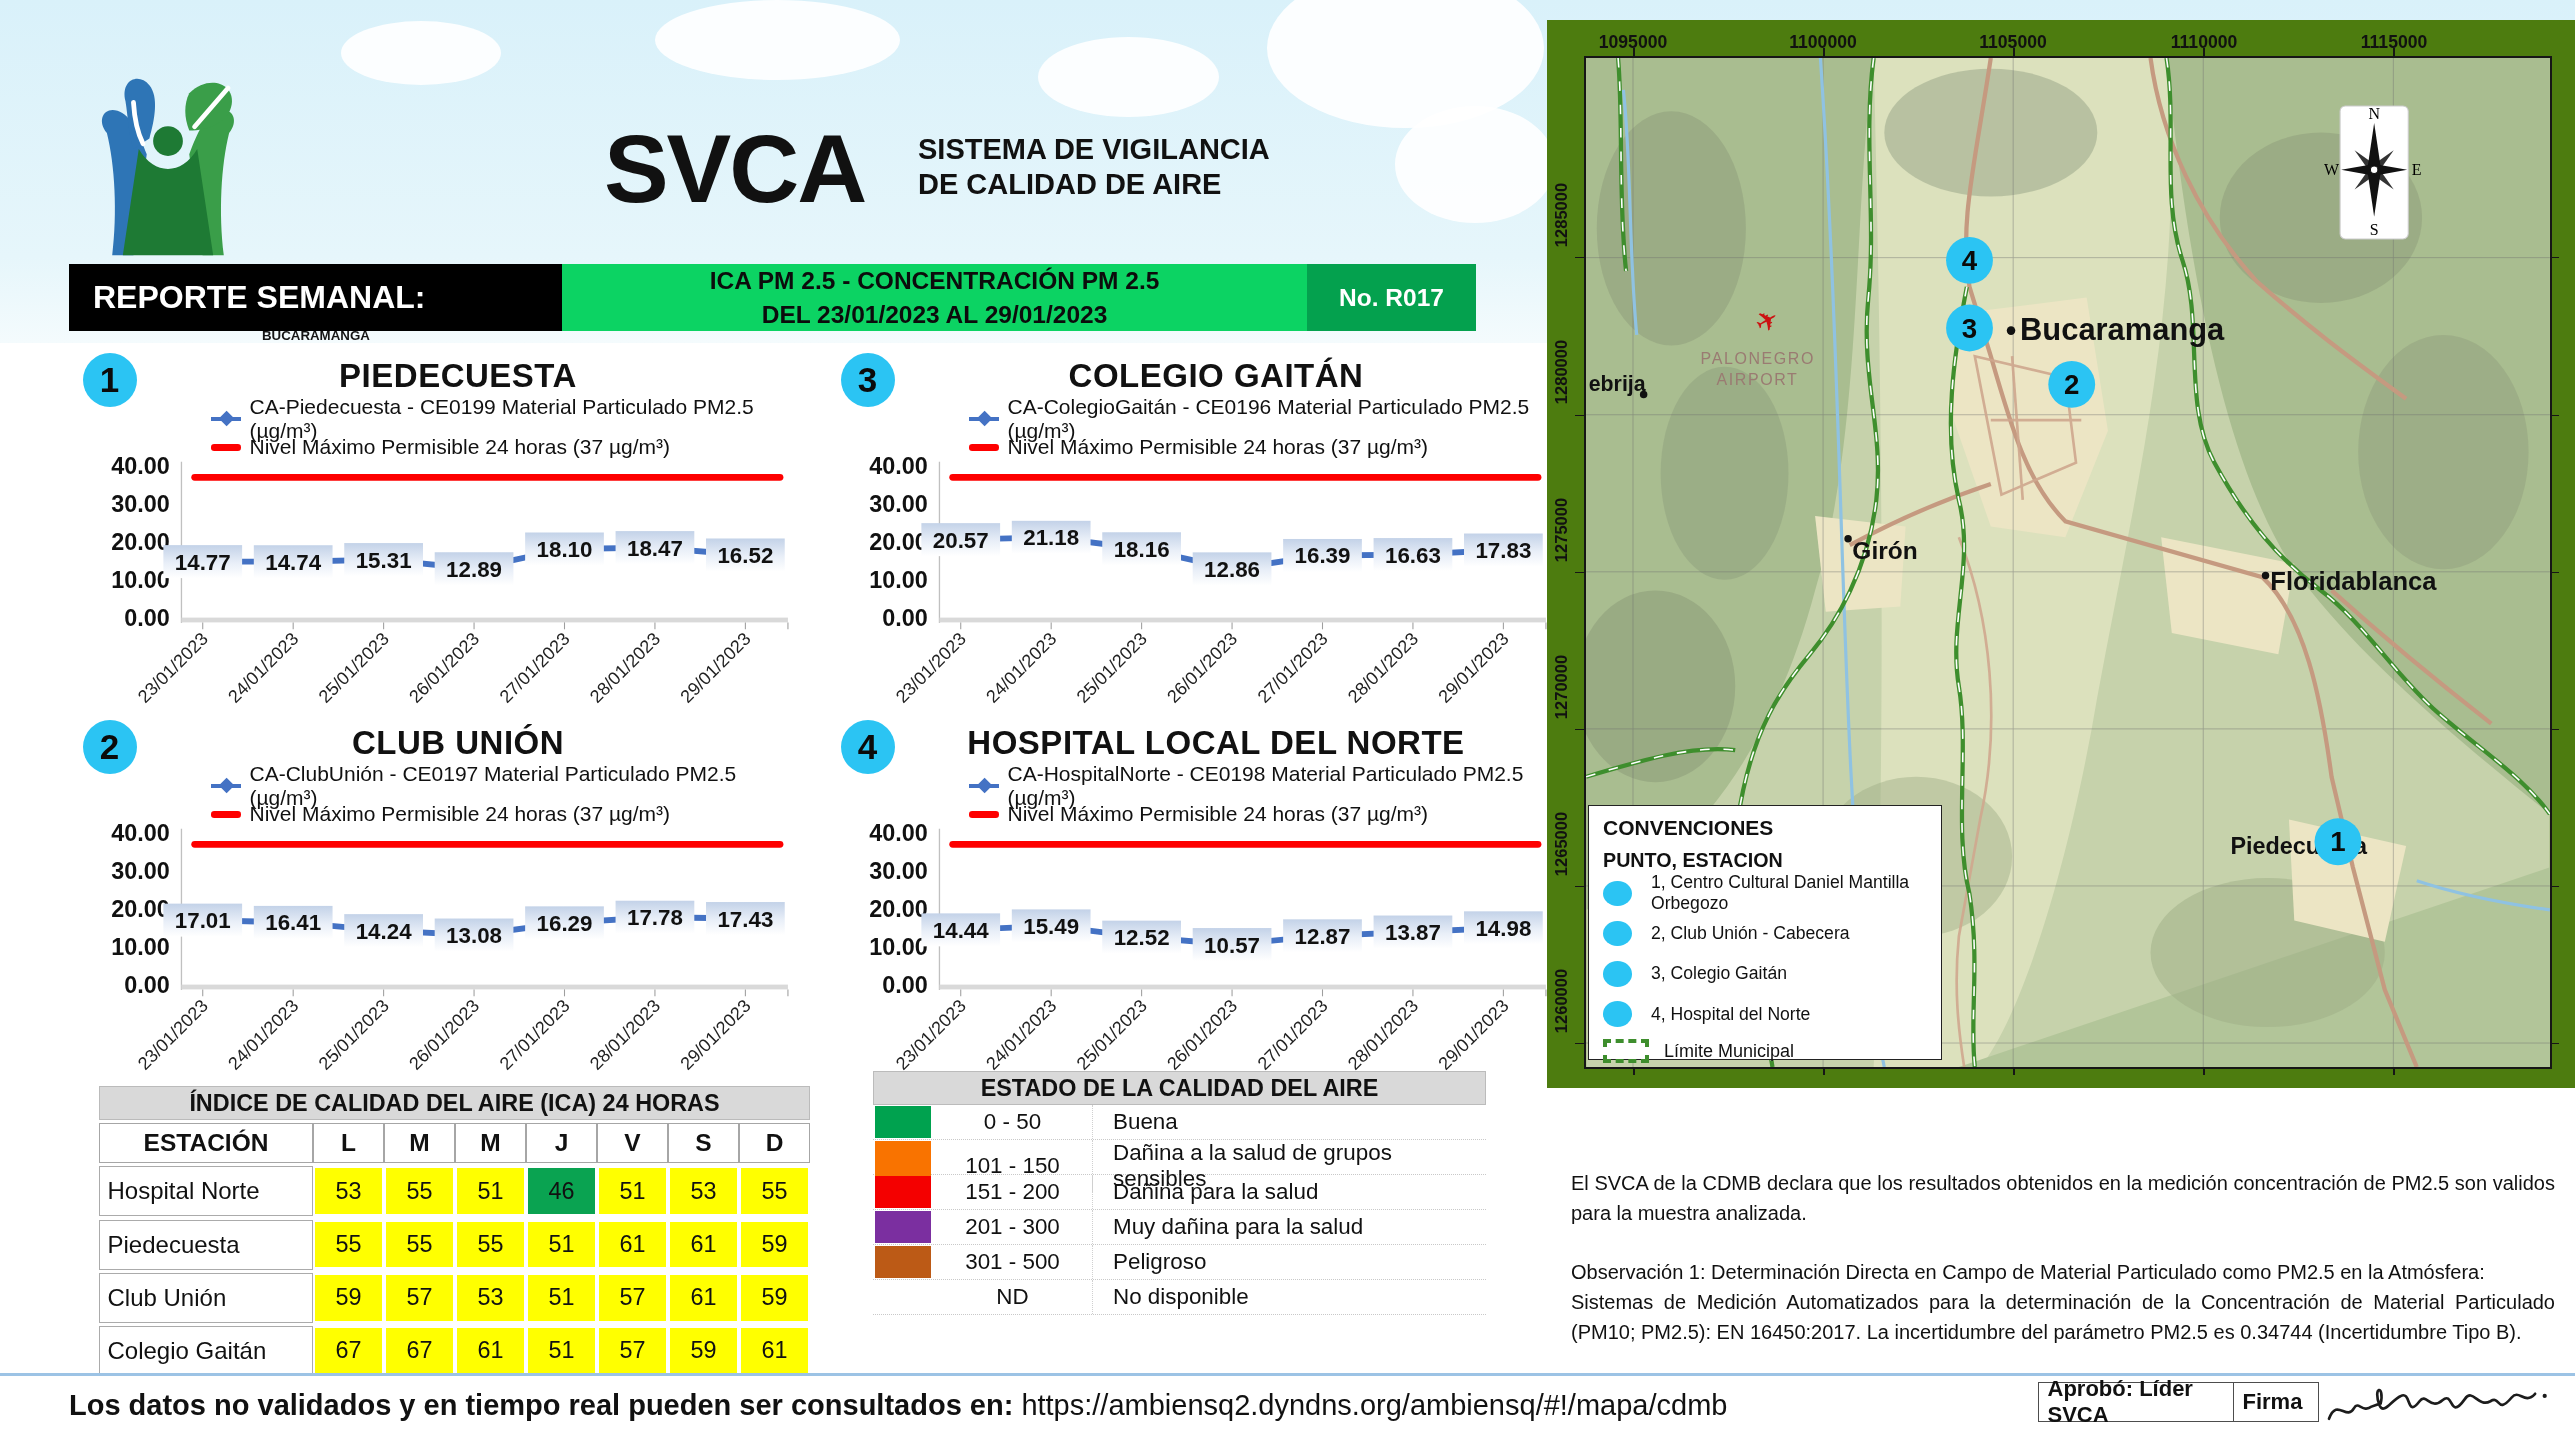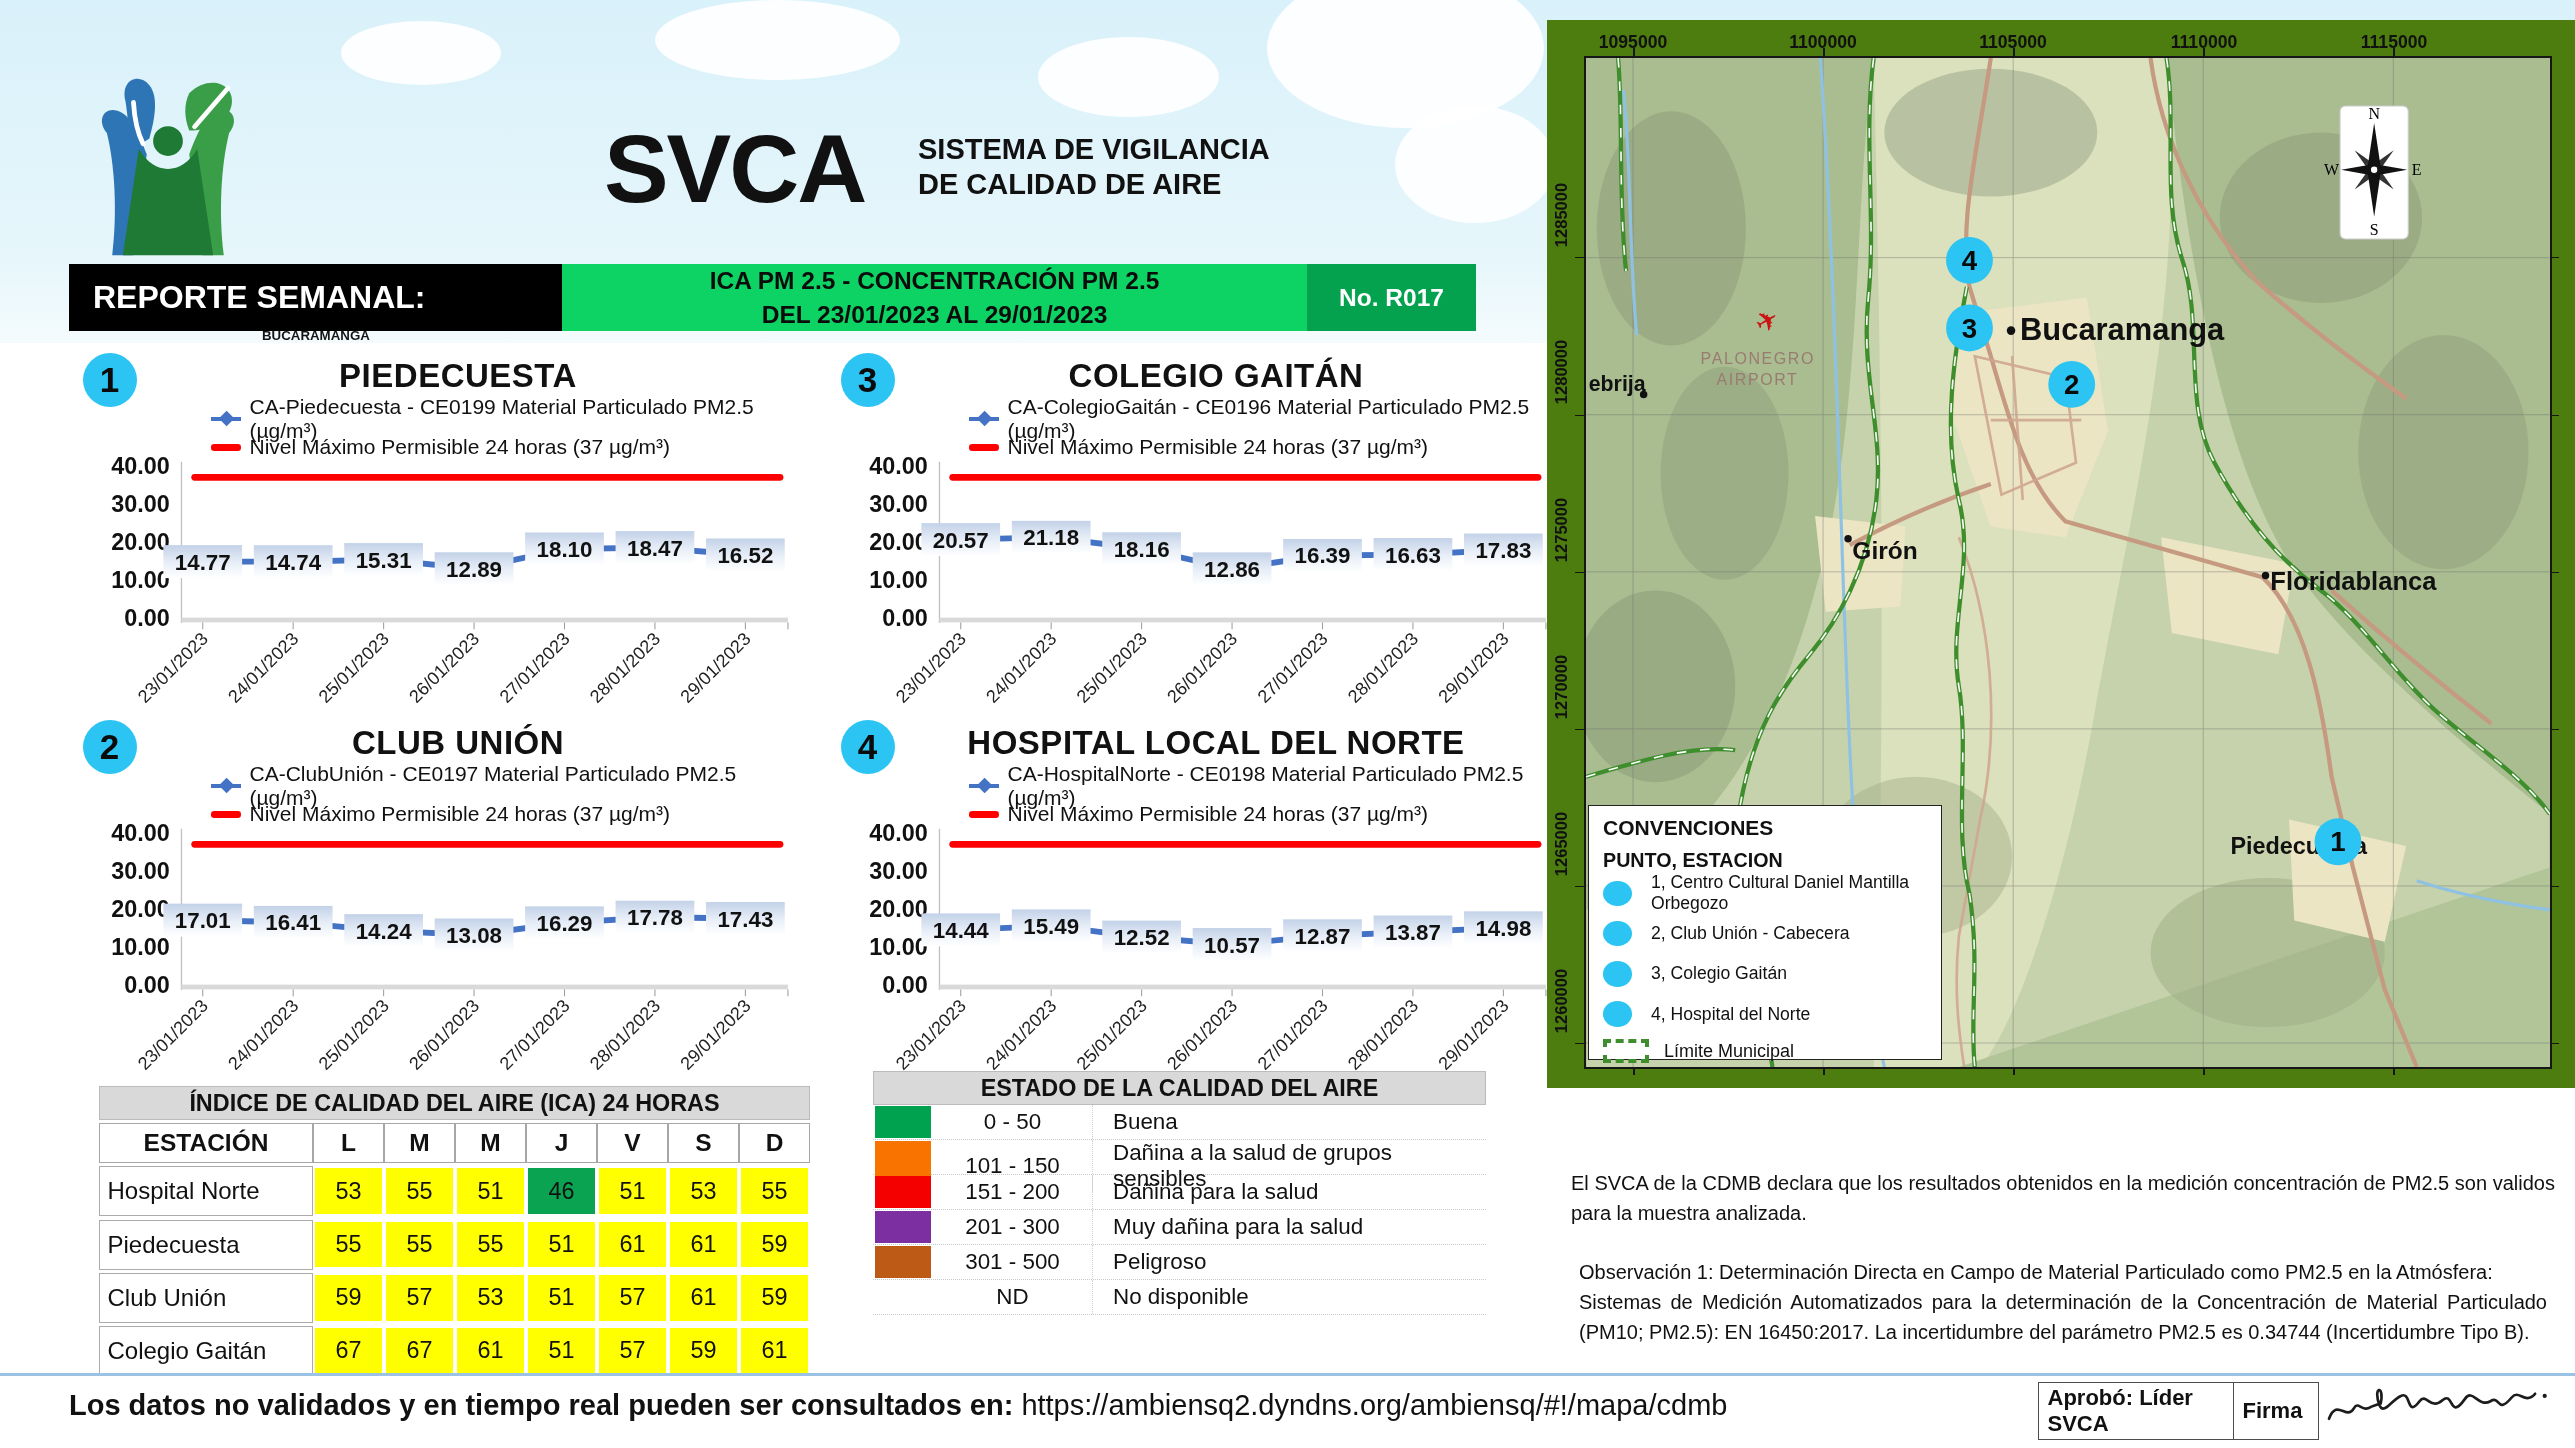--- a/index.html
+++ b/index.html
@@ -60,26 +60,26 @@
            border-bottom:0.5px dotted #c9c9c9;}
   .aqi-sw-wrap{padding:1.1px 2.1px;}
   .aqi-sw{width:100%;height:100%;}
   .aqi-range{display:flex;align-items:center;justify-content:center;font-size:22.4px;
              border-right:0.5px dotted #d0d0d0;}
   .aqi-label{display:flex;align-items:center;font-size:22.4px;padding-left:20px;}
   
   .notes{position:absolute;left:1571px;top:1168px;width:984px;font-size:20px;line-height:1.5;
          text-align:justify;}
   .notes p{margin:0 0 29px 0;}
-  .notes .p2{margin:8px;}
+  .notes .p2{margin:0;}
   
   .divider{position:absolute;left:0;top:1373px;width:2576px;height:2.7px;background:#9CC3E5;}
   .footer-text{position:absolute;left:69px;top:1389px;font-size:29px;}
   .footer-text b{font-weight:800;}
-  .approve{position:absolute;left:2038px;top:1382px;display:flex;align-items:stretch;height:58px;}
+  .approve{position:absolute;left:2038px;top:1382px;display:flex;align-items:stretch;height:40px;}
   .ap-cell{border:1.6px solid #4d4d4d;display:flex;align-items:center;font-size:22px;font-weight:800;
            box-sizing:border-box;background:#fff;}
   .ap-1{width:196px;padding-left:8.5px;}
   .ap-2{width:85px;border-left:none;padding-left:8.5px;}
   
   .map-panel{position:absolute;left:1547px;top:19.7px;width:1029px;height:1068px;background:#4d7c0f;}
   .map-frame{position:absolute;left:37px;top:36px;width:964px;height:1009px;border:2.1px solid #161616;
              box-sizing:content-box;}
   .mtick-top{position:absolute;top:12.8px;font-size:17.6px;font-weight:700;transform:translateX(-50%);}
   .mtickmark-t{position:absolute;top:28px;width:1.6px;height:8.5px;background:#161616;}

